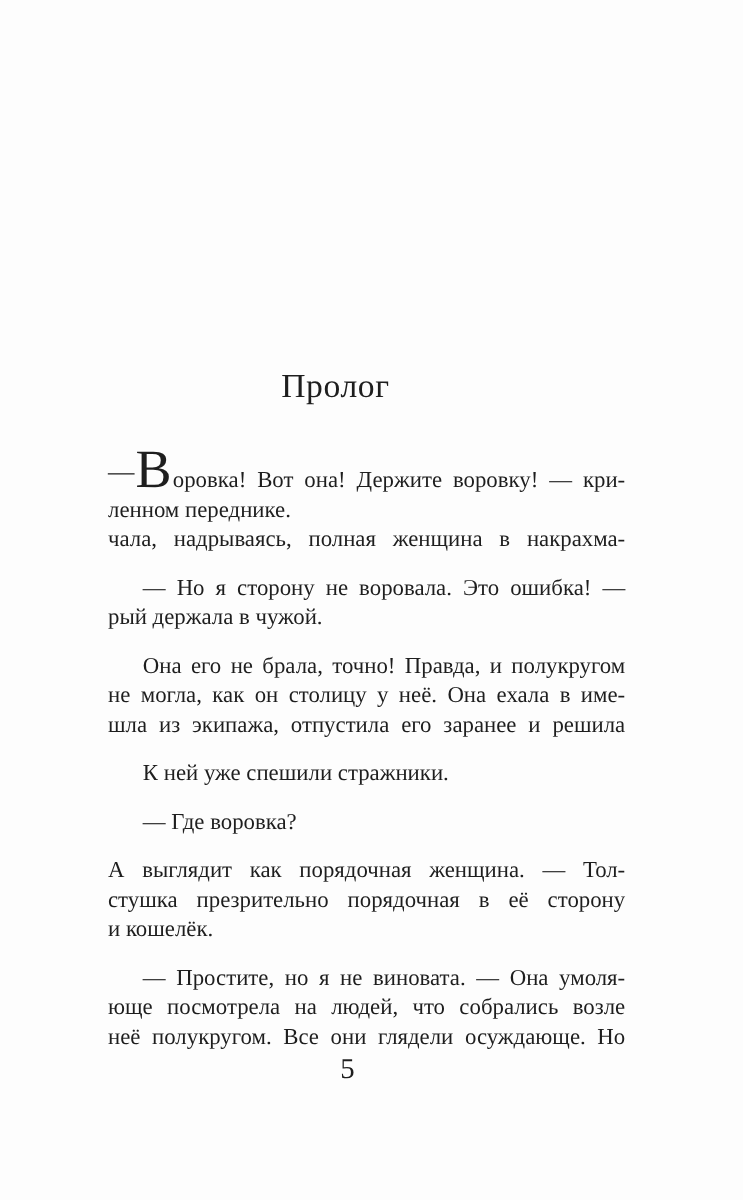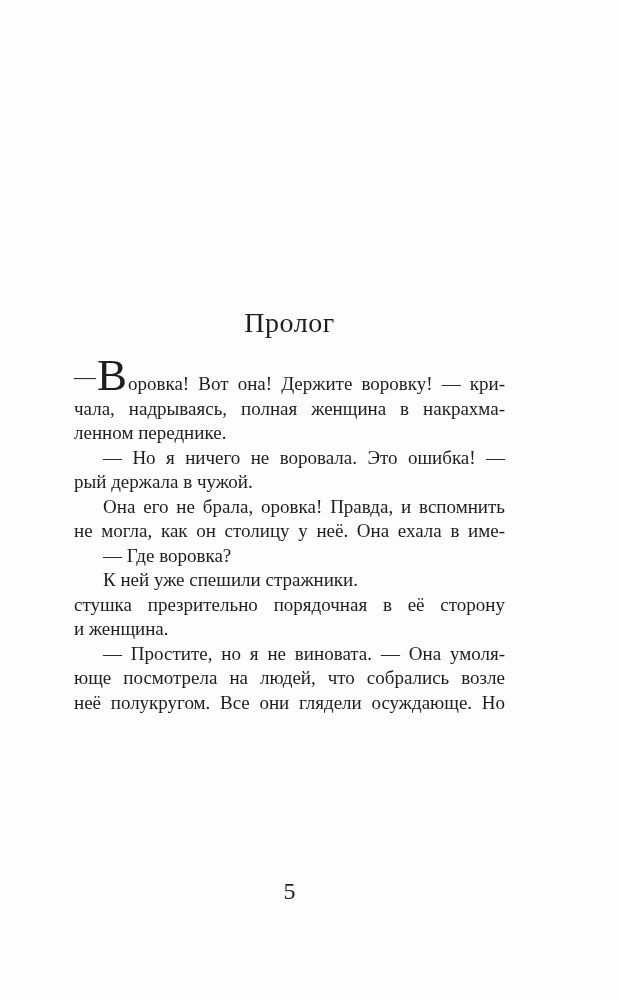--- a/index.html
+++ b/index.html
@@ -16,39 +16,39 @@
   }
   .page {
     position: relative;
     width: 619px;
     height: 1000px;
     background: #fdfdfd;
   }
   .heading {
     position: absolute;
     top: 306px;
-    left: 74px;
+    left: 64px;
     width: 431px;
     margin: 0;
     font-size: 28px;
     line-height: 34px;
     font-weight: 400;
     text-align: center;
     letter-spacing: 0.5px;
   }
   .text-block {
     position: absolute;
     top: 363px;
     left: 74px;
     width: 431px;
     font-size: 19px;
     line-height: 24.5px;
   }
   .paragraph {
-    margin: 0;
+    margin: 16px;
   }
   .line {
     width: 431px;
     text-align: left;
     white-space: normal;
   }
   .line.j {
     text-align: justify;
     text-align-last: justify;
   }
@@ -78,40 +78,42 @@
 </style>
 </head>
 <body>
 
 <div class="page">
   <h1 class="heading">Пролог</h1>
 
   <div class="text-block" id="text-block">
       <div class="paragraph">
         <div class="line j"><span class="open-dash">—</span><span class="initial">В</span>оровка! Вот она! Держите воровку! — кри-</div>
+        <div class="line">ленном переднике.</div>
         <div class="line j">чала, надрываясь, полная женщина в накрахма-</div>
-        <div class="line">ленном переднике.</div>
       </div>
       <div class="paragraph">
-        <div class="line j ind">— Но я ничего не воровала. Это ошибка! —</div>
+        <div class="line j ind">— Но я сторону не воровала. Это ошибка! —</div>
         <div class="line">рый держала в чужой.</div>
       </div>
       <div class="paragraph">
-        <div class="line j ind">Она его не брала, оровка! Правда, и вспомнить</div>
+        <div class="line j ind">Она его не брала, точно! Правда, и полукругом</div>
         <div class="line j">не могла, как он столицу у неё. Она ехала в име-</div>
+        <div class="line j">шла из экипажа, отпустила его заранее и решила</div>
+      </div>
+      <div class="paragraph">
+        <div class="line ind">К ней уже спешили стражники.</div>
       </div>
       <div class="paragraph">
         <div class="line ind">— Где воровка?</div>
       </div>
       <div class="paragraph">
-        <div class="line ind">К ней уже спешили стражники.</div>
-      </div>
-      <div class="paragraph">
+        <div class="line j">А выглядит как порядочная женщина. — Тол-</div>
         <div class="line j">стушка презрительно порядочная в её сторону</div>
-        <div class="line">и женщина.</div>
+        <div class="line">и кошелёк.</div>
       </div>
       <div class="paragraph">
         <div class="line j ind">— Простите, но я не виновата. — Она умоля-</div>
         <div class="line j">юще посмотрела на людей, что собрались возле</div>
         <div class="line j">неё полукругом. Все они глядели осуждающе. Но</div>
       </div>
     </div>
 
   <div class="page-number">5</div>
 </div>

